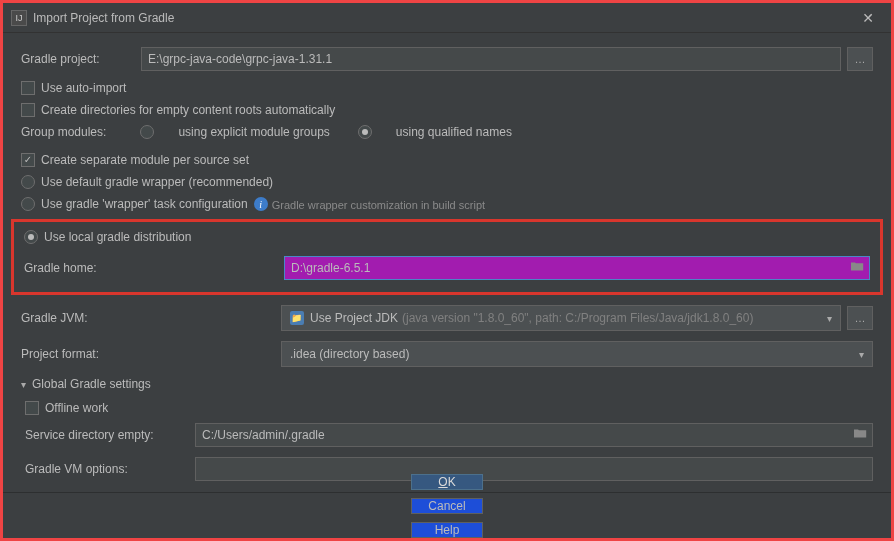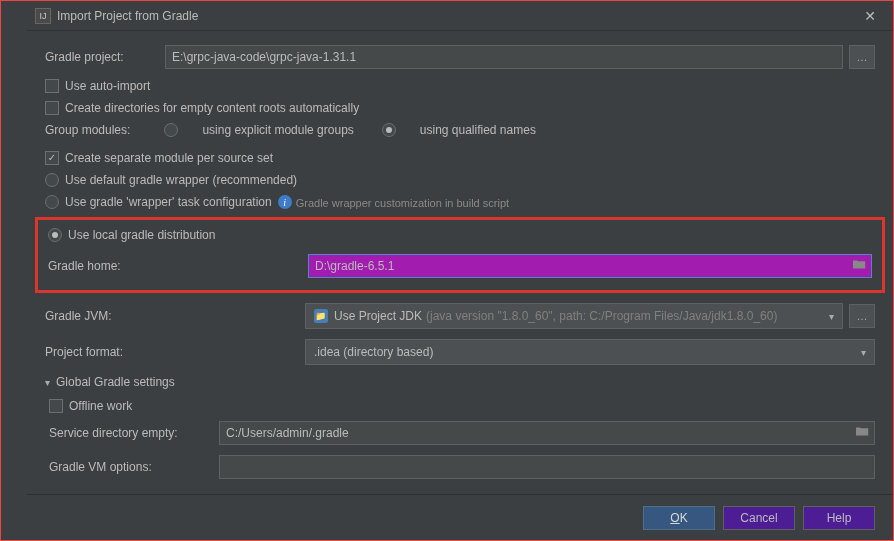--- a/index.html
+++ b/index.html
@@ -1,17 +1,17 @@
 <!DOCTYPE html>
 <html><head>
 <meta charset="utf-8">
 <style>
 * { box-sizing: border-box; margin: 0; padding: 0; }
 body { font-family: "Segoe UI", Arial, sans-serif; font-size: 12px; color: #bbbbbb; background: #1e1e1e; }
-.dialog { width: 894px; height: 541px; background: #3c3f41; border: 1px solid #ef4444; position: relative; display: flex; flex-direction: column; padding-left: 26px; }
+.dialog { width: 894px; height: 541px; background: #3c3f41; border: 3px solid #ef4444; position: relative; display: flex; flex-direction: column; }
 .titlebar { height: 30px; background: #3c3f41; display: flex; align-items: center; padding: 0 8px; border-bottom: 1px solid #323232; }
 .titlebar-icon { width: 16px; height: 16px; background: #4a4a4a; margin-right: 6px; display: flex; align-items: center; justify-content: center; font-size: 9px; color: #ccc; border: 1px solid #666; }
 .titlebar-title { flex: 1; color: #bbbbbb; font-size: 12px; }
 .titlebar-close { width: 30px; height: 30px; display: flex; align-items: center; justify-content: center; cursor: pointer; font-size: 14px; color: #bbb; }
 .content { flex: 1; padding: 14px 18px 0 18px; overflow: auto; }
 .row { display: flex; align-items: center; margin-bottom: 10px; }
 .label-col { width: 120px; color: #bbbbbb; }
 .input { flex: 1; background: #45494a; border: 1px solid #606060; padding: 4px 6px; color: #bbbbbb; height: 24px; font-size: 12px; }
 .icon-btn { width: 26px; height: 24px; background: #4c5052; border: 1px solid #606060; margin-left: 6px; display: flex; align-items: center; justify-content: center; cursor: pointer; color: #aaa; font-size: 11px; }
 .checkbox-row { display: flex; align-items: flex-end; margin-bottom: 8px; cursor: pointer; }
@@ -32,22 +32,22 @@
 .inline-icon { position: absolute; right: 6px; top: 50%; transform: translateY(-50%); color: #888; font-size: 12px; }
 .gradle-home-input { border: 1px solid #4a88c7; background: #a21caf; }
 .dropdown { flex: 1; background: #4c5052; border: 1px solid #606060; height: 26px; display: flex; align-items: center; padding: 0 8px; position: relative; cursor: pointer; }
 .dropdown .dd-icon { width: 14px; height: 14px; background: #4a7db3; margin-right: 6px; display: inline-flex; align-items: center; justify-content: center; font-size: 9px; color: #fff; border-radius: 2px; }
 .dropdown .dd-text { color: #bbbbbb; }
 .dropdown .dd-sub { color: #808080; margin-left: 4px; }
 .dropdown .dd-arrow { position: absolute; right: 8px; color: #aaa; font-size: 10px; }
 .section-header { display: flex; align-items: center; margin: 10px 0 10px 0; cursor: pointer; }
 .section-header .arrow { margin-right: 6px; font-size: 10px; color: #aaa; }
 .indented { margin-left: 4px; }
-.buttonbar { height: 46px; border-top: 1px solid #2d2f30; display: flex; align-items: center; justify-content: flex-end; padding: 0 18px; gap: 8px; }
-.btn { min-width: 72px; height: 24px; background: #4c1d95; border: 1px solid #5e6060; color: #bbbbbb; font-size: 12px; cursor: pointer; padding: 0 14px; }
+.buttonbar { height: 46px; border-top: 1px solid #2d2f30; display: flex; align-items: center; justify-content: flex-end; padding: 0 18px; gap: 8px; flex-direction: column; }
+.btn { min-width: 72px; height: 24px; background: #1d4ed8; border: 1px solid #5e6060; color: #bbbbbb; font-size: 12px; cursor: pointer; padding: 0 14px; }
 .btn.primary { background: #365880; border-color: #4c708c; color: #d9d9d9; }
 .btn .mnemonic { text-decoration: underline; }
 svg.folder { width: 13px; height: 11px; }
 </style>
 </head>
 <body>
 
 <div class="dialog">
   <div class="titlebar">
     <div class="titlebar-icon">IJ</div>

